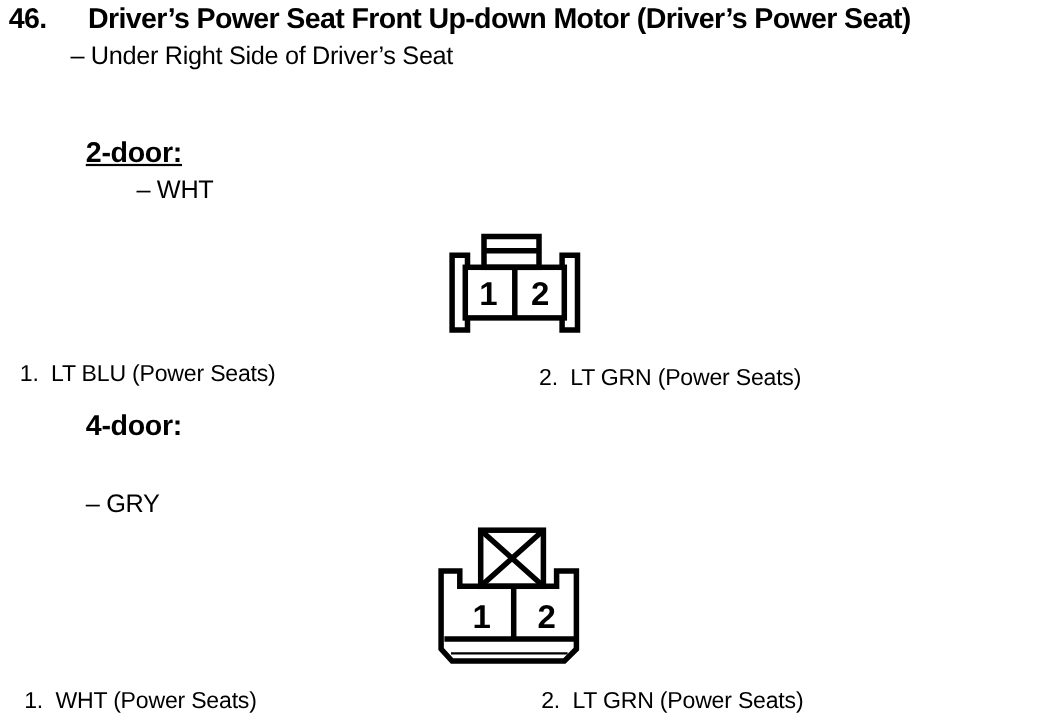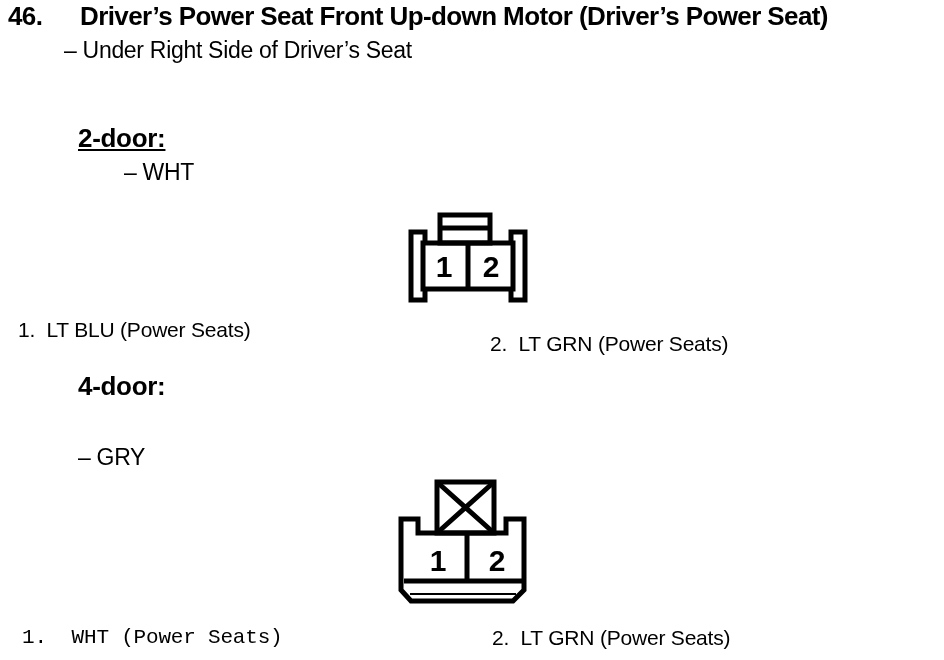--- a/index.html
+++ b/index.html
@@ -38,33 +38,33 @@
     <rect class="ink" x="42" y="12" width="50" height="28"></rect>
     <path class="ink" d="M42 25 H92"></path>
     <rect class="ink" x="25" y="40" width="90" height="46"></rect>
     <path class="ink" d="M70 40 V86"></path>
     <path class="ink" d="M27 41 V29 H13 V97 H27 V85"></path>
     <path class="ink" d="M113 41 V29 H127 V97 H113 V85"></path>
     <text class="pin-num" x="46" y="74">1</text>
     <text class="pin-num" x="93" y="74">2</text>
   </svg>
 
-  <div class="abs t-label" style="left:18px;top:318px;">1.  LT BLU (Power Seats)</div>
+  <div class="abs t-label" style="left:18px;top:328px;">1.  LT BLU (Power Seats)</div>
   <div class="abs t-label" style="left:490px;top:332px;">2.  LT GRN (Power Seats)</div>
 
   <div class="abs t-head bold" style="left:78px;top:372px;">4-door:</div>
   <div class="abs t-sub" style="left:78px;top:444px;">– GRY</div>
 
   <svg class="connector" style="left:396px;top:474px;" width="134" height="134" viewBox="0 0 134 134">
     <rect class="ink" x="41" y="8" width="57" height="51"></rect>
     <path class="ink" d="M41 8 L98 59 M98 8 L41 59"></path>
     <path class="ink" d="M5 45 H22 V59 H110 V45 H128 V116 L117 127 H15 L5 116 Z"></path>
     <path class="ink" d="M8 107 H126"></path>
     <path class="ink" d="M71 59 V107"></path>
     <path class="ink-thin" d="M14 120 H120"></path>
     <text class="pin-num" x="42" y="97">1</text>
     <text class="pin-num" x="101" y="97">2</text>
   </svg>
 
-  <div class="abs t-label" style="left:22px;top:626px;font-family:Liberation Mono, monospace;">1.  WHT (Power Seats)</div>
+  <div class="abs t-label" style="left:22px;top:626px;">1.  WHT (Power Seats)</div>
   <div class="abs t-label" style="left:492px;top:626px;">2.  LT GRN (Power Seats)</div>
 
 </div>
 
 </body></html>

